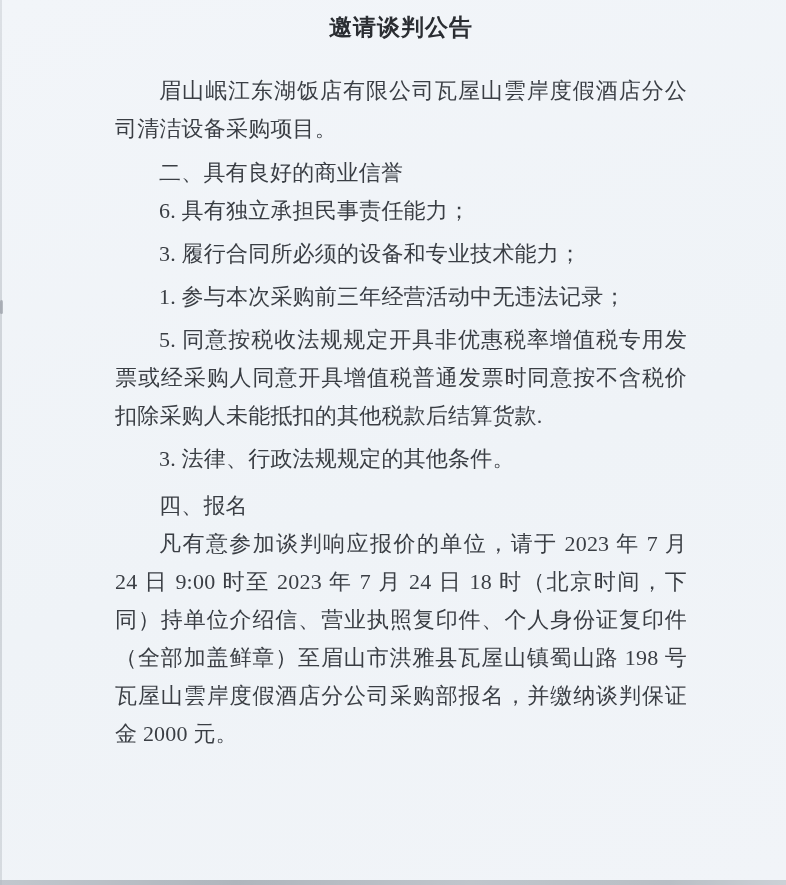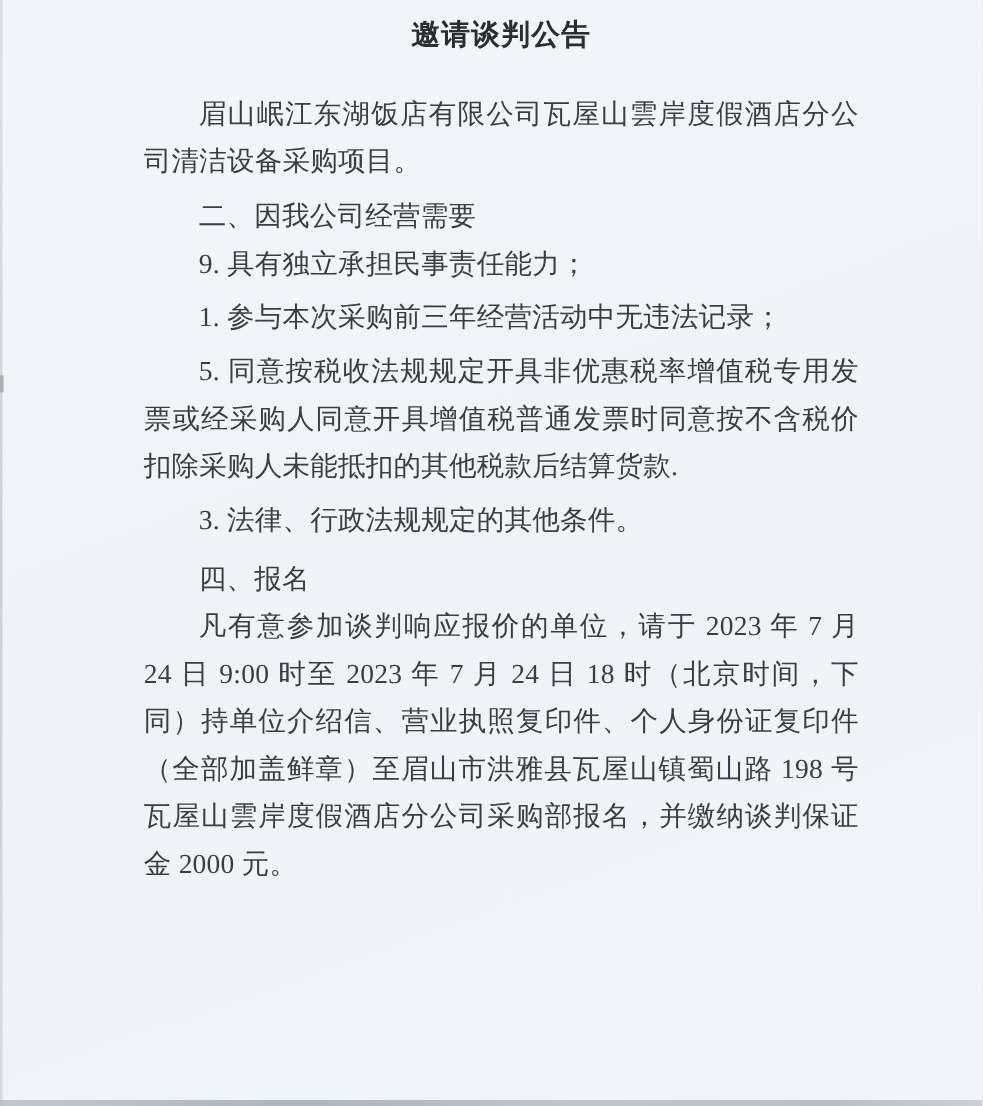--- a/index.html
+++ b/index.html
@@ -74,25 +74,26 @@
 
 <div class="page">
   <div class="doc">
 
     <h1 class="doc-title">邀请谈判公告</h1>
 
 
 
     <p class="para">眉山岷江东湖饭店有限公司瓦屋山雲岸度假酒店分公司清洁设备采购项目。</p>
 
-    <p class="para gap-s2">二、因我公司经营需要</p>
+    <p class="para gap-s2">二、具有良好的商业信誉</p>
 
-    <p class="para item">9. 具有独立承担民事责任能力；</p>
+    <p class="para item">6. 具有独立承担民事责任能力；</p>
 
 
+    <p class="para item">3. 履行合同所必须的设备和专业技术能力；</p>
 
     <p class="para item">1. 参与本次采购前三年经营活动中无违法记录；</p>
 
     <p class="para item">5. 同意按税收法规规定开具非优惠税率增值税专用发票或经采购人同意开具增值税普通发票时同意按不含税价扣除采购人未能抵扣的其他税款后结算货款.</p>
 
     <p class="para item">3. 法律、行政法规规定的其他条件。</p>
 
     <p class="para gap-s4">四、报名</p>
 
     <p class="para">凡有意参加谈判响应报价的单位，请于 2023 年 7 月 24 日 9:00 时至 2023 年 7 月 24 日 18 时（北京时间，下同）持单位介绍信、营业执照复印件、个人身份证复印件（全部加盖鲜章）至眉山市洪雅县瓦屋山镇蜀山路 198 号瓦屋山雲岸度假酒店分公司采购部报名，并缴纳谈判保证金 2000 元。</p>

